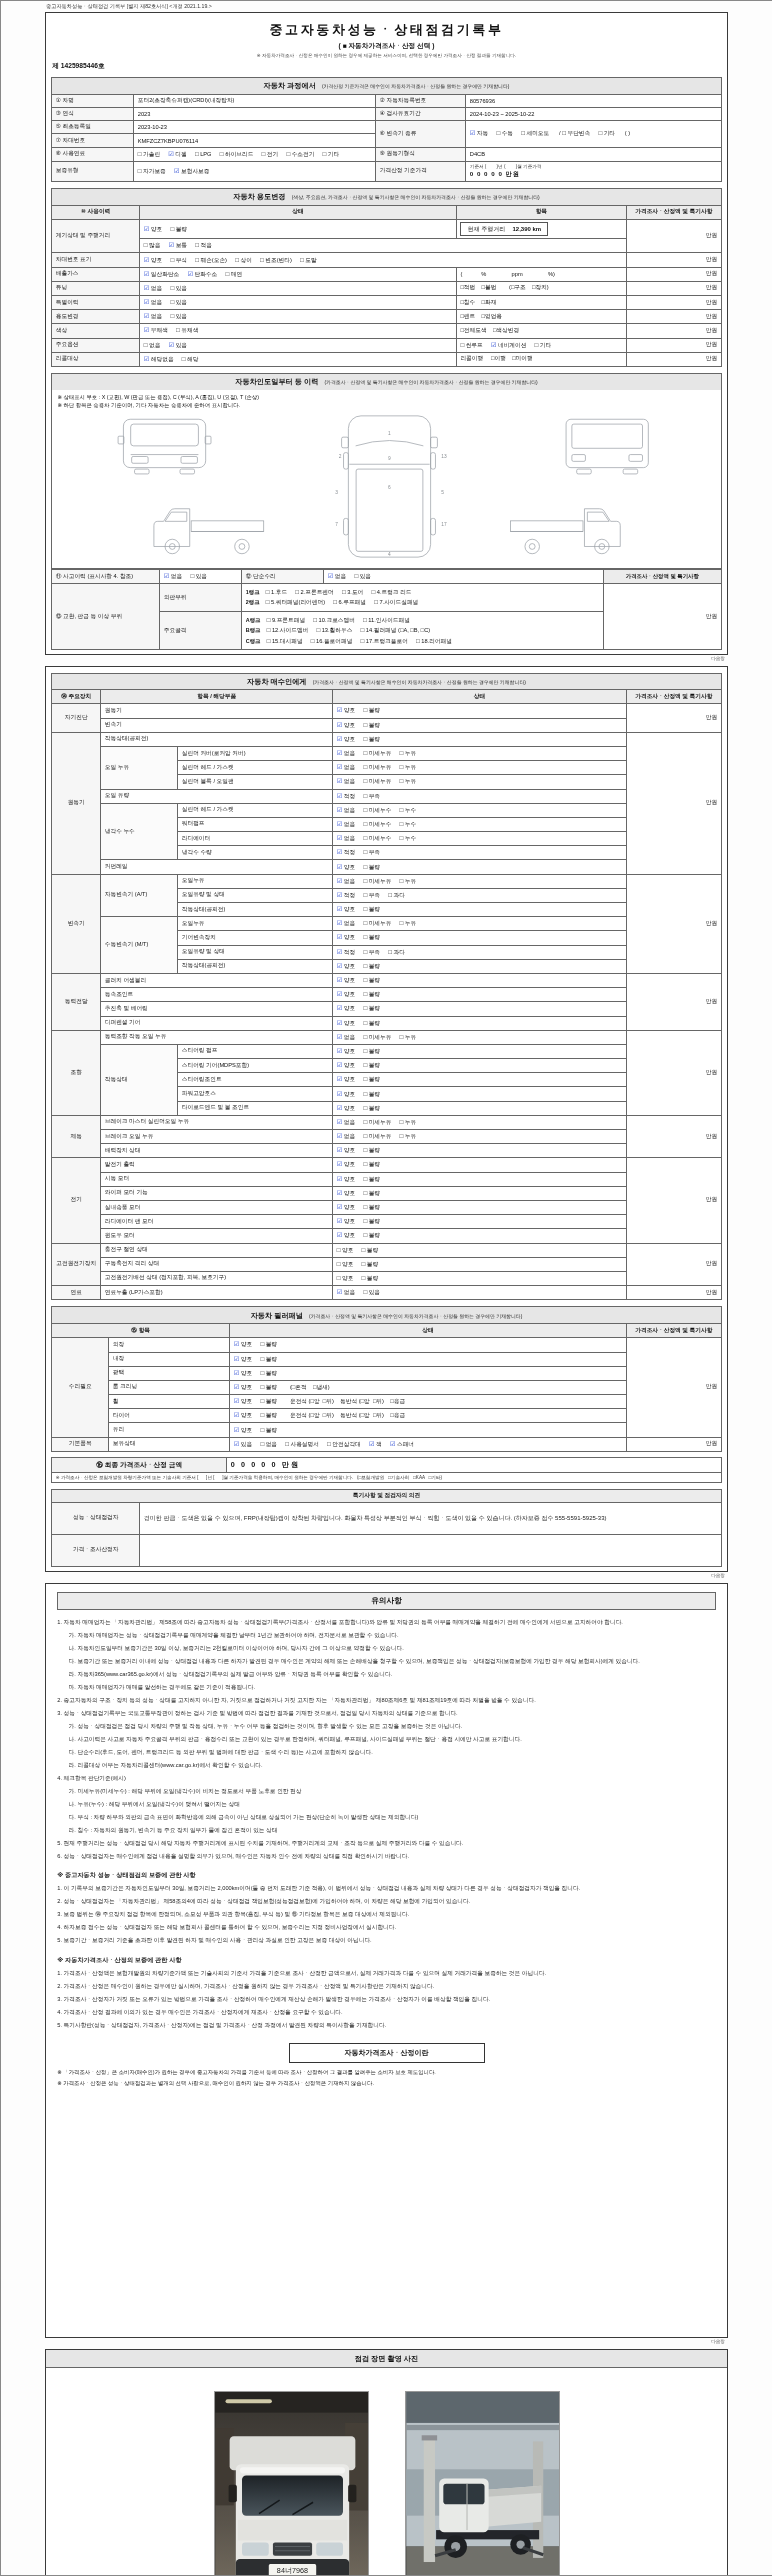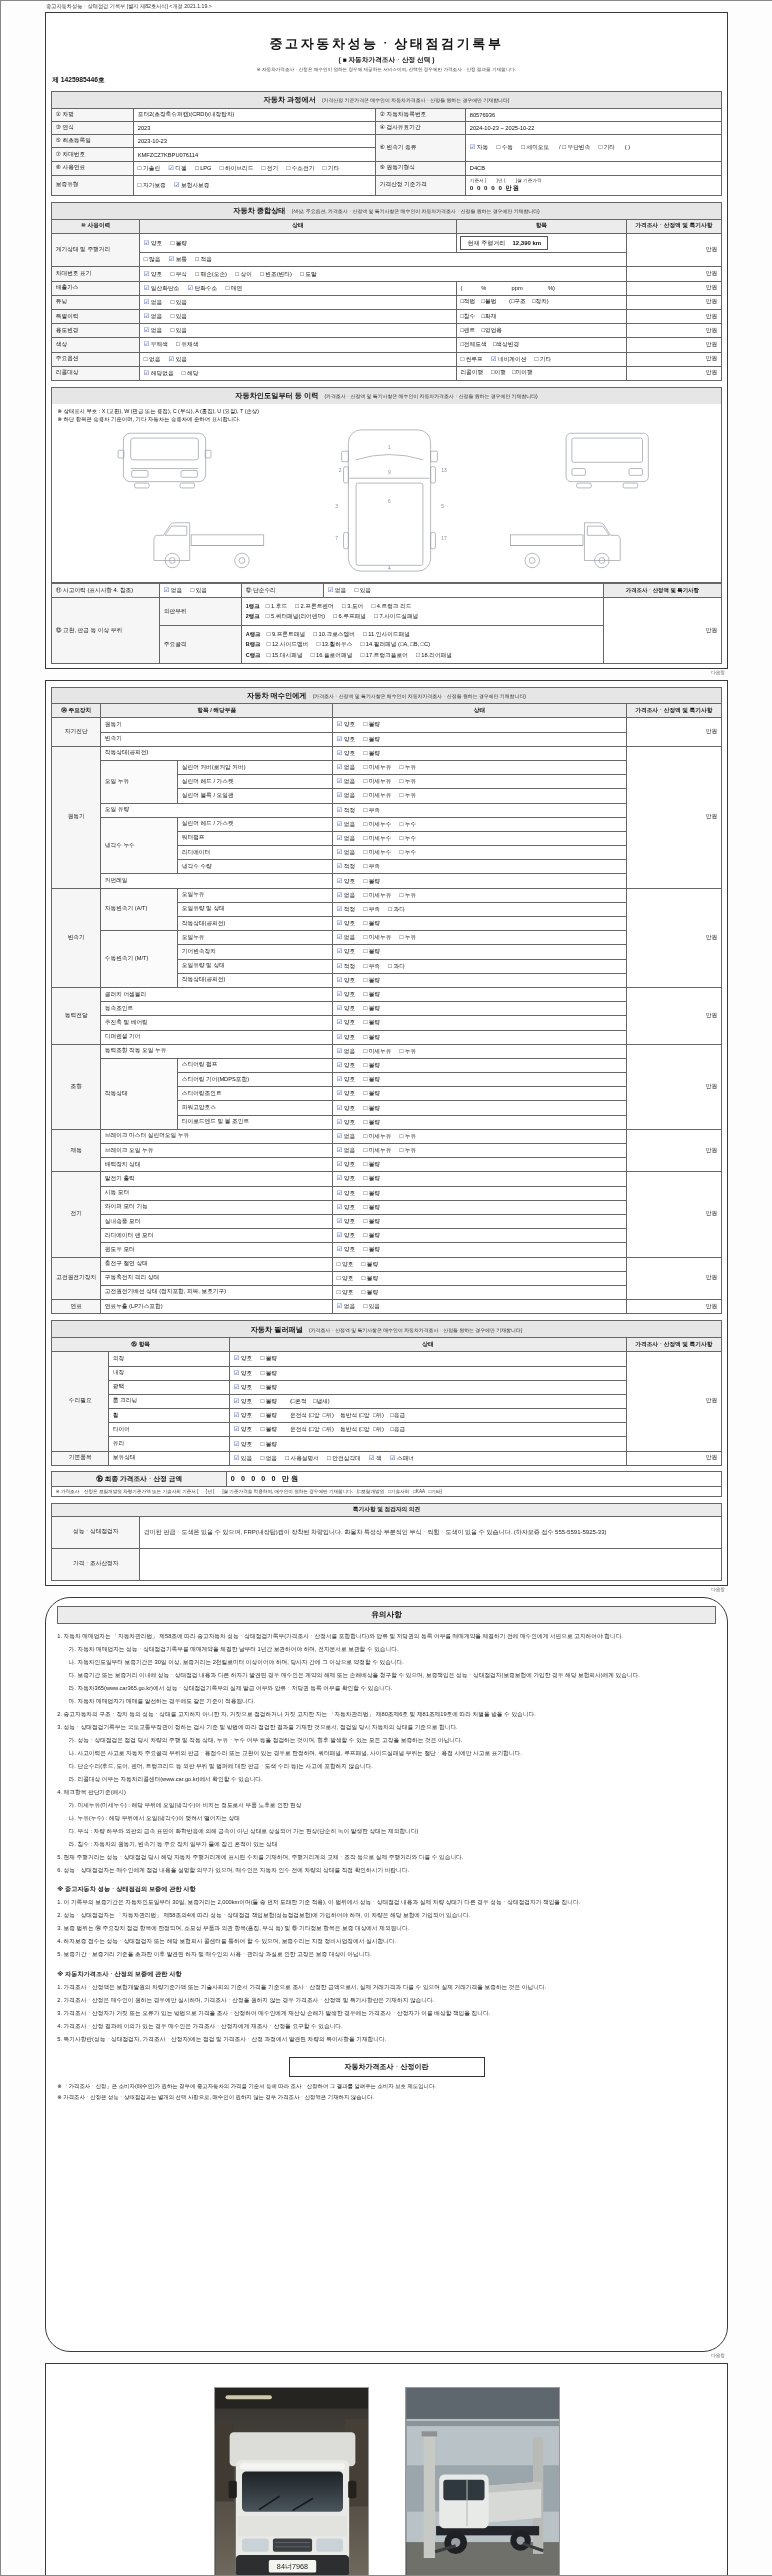--- a/index.html
+++ b/index.html
@@ -4,21 +4,21 @@
 <style>
   *{box-sizing:border-box;margin:0;padding:0;}
   html,body{width:773px;}
   body{height:2576px;overflow:hidden;background:#fdfdfd;color:#111;
        font-family:"Liberation Sans","DejaVu Sans",sans-serif;position:relative;}
   .outer{position:absolute;inset:0;border:0.5px solid #888;pointer-events:none;z-index:50;}
   .page{width:683px;margin:0 auto;padding-top:2.1px;}
   .top-note{font-size:5.2px;color:#333;margin:1px 0 2.1px 1px;}
   .box{border:1px solid #3a3a3a;background:#fff;padding:4.1px 5.2px;margin-bottom:1px;}
   .next{font-size:4.6px;text-align:right;color:#555;margin:1px 3.1px 5.2px 0;}
-  h1{text-align:center;font-size:13px;letter-spacing:2.6px;margin-top:18px;font-weight:bold;}
+  h1{text-align:center;font-size:13px;letter-spacing:2.6px;margin-top:4px;font-weight:bold;}
   .select-line{text-align:center;font-size:6.7px;font-weight:bold;margin-top:3.1px;}
   .select-note{text-align:center;font-size:4.6px;color:#444;margin:1.5px 0 4.1px;}
   .doc-no{font-weight:bold;font-size:6.7px;margin:4.1px 0 2.6px 1px;}
   table.t{width:100%;border-collapse:collapse;font-size:5.7px;}
   table.t td,table.t th{border:0.5px solid #666;padding:2.1px 3.6px;vertical-align:middle;}
   table.t thead th{background:#ececec;text-align:center;font-weight:bold;padding:2.6px 2.1px;}
   .lab{background:#f6f6f6;width:82px;}
   .sec-head{border:0.5px solid #666;border-bottom:none;background:#e6e6e6;text-align:center;
             padding:3.1px 2.1px 2.6px;font-size:7.2px;font-weight:bold;margin-top:6.2px;}
   .sec-head .note{font-size:4.9px;font-weight:normal;color:#222;margin-left:4.1px;}
@@ -38,21 +38,21 @@
   .diagram{padding:2.1px 0 4.1px;text-align:center;}
   .rank{font-size:5.4px;margin:1.5px 0;white-space:pre-wrap;}
   .rk{font-weight:bold;margin-right:6.2px;}
   .tiny{font-size:4.6px;color:#333;white-space:pre-wrap;}
   .bp{font-size:6.2px;font-weight:bold;margin-top:1px;letter-spacing:1px;}
   .final-label{background:#f1f1f1;font-weight:bold;text-align:center;font-size:6.7px;width:175px;}
   .final-val{font-size:7.2px;font-weight:bold;letter-spacing:2.1px;padding-left:15.5px;}
   .op-label{background:#f6f6f6;width:88px;text-align:center;}
   .op-text{height:32px;font-size:6px;color:#222;vertical-align:top;padding-top:4.1px;white-space:pre-wrap;}
   .op-head{background:#ececec;text-align:center;font-weight:bold;}
-  .notice{padding:8.2px 11.3px;min-height:755px;border-radius:25px;}
+  .notice{padding:8.2px 11.3px;min-height:755px;}
   .notice-title{text-align:center;font-weight:bold;font-size:7.7px;border:0.5px solid #666;
                 background:#ececec;padding:3.1px;margin-bottom:7.2px;}
   .nl{font-size:5.7px;line-height:1.65;margin:3.6px 0;color:#222;}
   .nl.l1{margin-left:11.3px;}
   .nl.nb{font-weight:bold;font-size:6.2px;margin-top:9.3px;}
   .pricedef-box{width:196px;margin:13.4px auto 5.2px;border:1px solid #333;text-align:center;
                 font-weight:bold;font-size:7px;padding:3.6px;}
   .pd-line{font-size:5.4px;line-height:1.6;margin:2.6px 0;color:#222;text-align:left;}
   .photos{padding:0 0 20.6px;min-height:368px;}
   .photos-head{background:#e6e6e6;border-bottom:0.5px solid #666;text-align:center;
@@ -125,21 +125,21 @@
         <td class="lab">가격산정 기준가격</td>
         <td>
           <div class="tiny">기준서 (        )년 (        )월 기준가격</div>
           <div class="bp">0 0 0 0 0   만원</div>
         </td>
       </tr>
     </tbody>
       </table>
 
     <div class="sec-head">
-      <span>자동차 종합상태</span>
+      <span>자동차 용도변경</span>
       <span class="note">(색상, 주요옵션, 가격조사ㆍ산정액 및 특기사항은 매수인이 자동차가격조사ㆍ산정을 원하는 경우에만 기재합니다)</span>
     </div>
     <table class="t">
       <colgroup>
           <col style="width:88px">
           <col>
           <col style="width:170px">
           <col style="width:95px">
         </colgroup>
       <thead>
@@ -662,20 +662,21 @@
       </div>
     <div class="pricedef-box">자동차가격조사ㆍ산정이란</div>
     <div id="pricedef-lines">
         <div class="pd-line">※ 「가격조사ㆍ산정」은 소비자(매수인)가 원하는 경우에 중고자동차의 가격을 기준서 등에 따라 조사ㆍ산정하여 그 결과를 알려주는 소비자 보호 제도입니다.</div>
         <div class="pd-line">※ 가격조사ㆍ산정은 성능ㆍ상태점검과는 별개의 선택 사항으로, 매수인이 원하지 않는 경우 가격조사ㆍ산정액은 기재하지 않습니다.</div>
       </div>
   </section>
   <div class="next">다음장</div>
 
   <section class="box photos">
+    <div class="photos-head">점검 장면 촬영 사진</div>
     <div class="photo-row">
       <div class="photo">
         <svg viewBox="0 0 300 460" width="155" height="237">
           <defs>
             <linearGradient id="p1bg" x1="0" y1="0" x2="0" y2="1">
               <stop offset="0" stop-color="#35322e"></stop>
                 <stop offset="0.55" stop-color="#5a544b"></stop>
                 <stop offset="1" stop-color="#837a6b"></stop>
             </linearGradient>
             <linearGradient id="p1ws" x1="0" y1="0" x2="0" y2="1">

